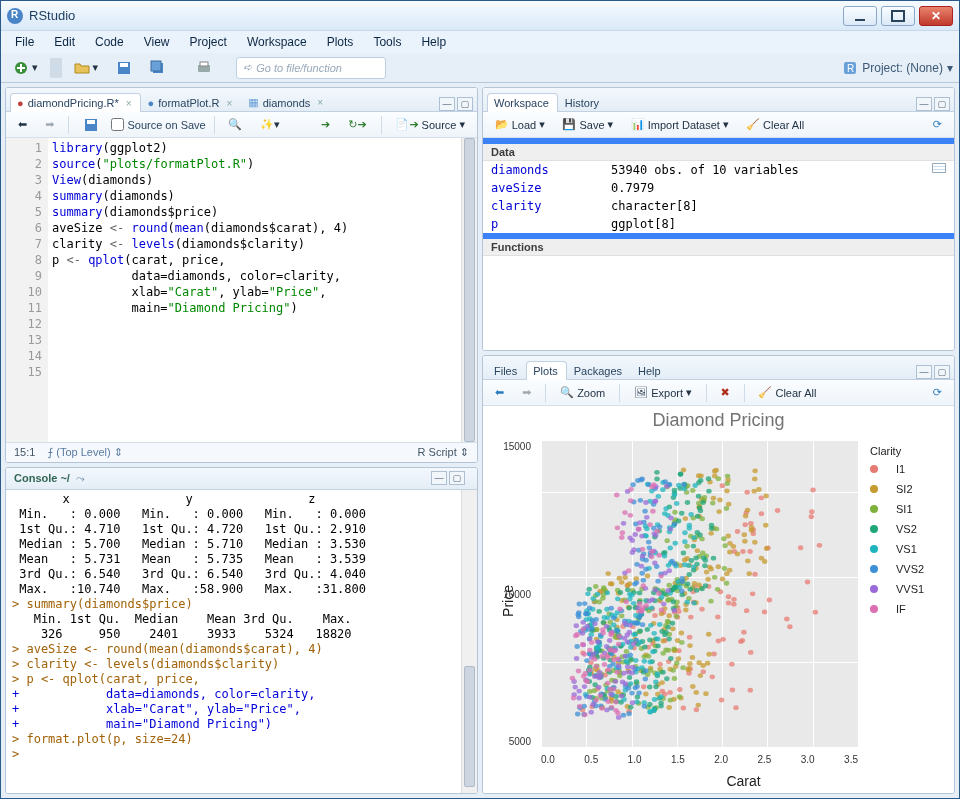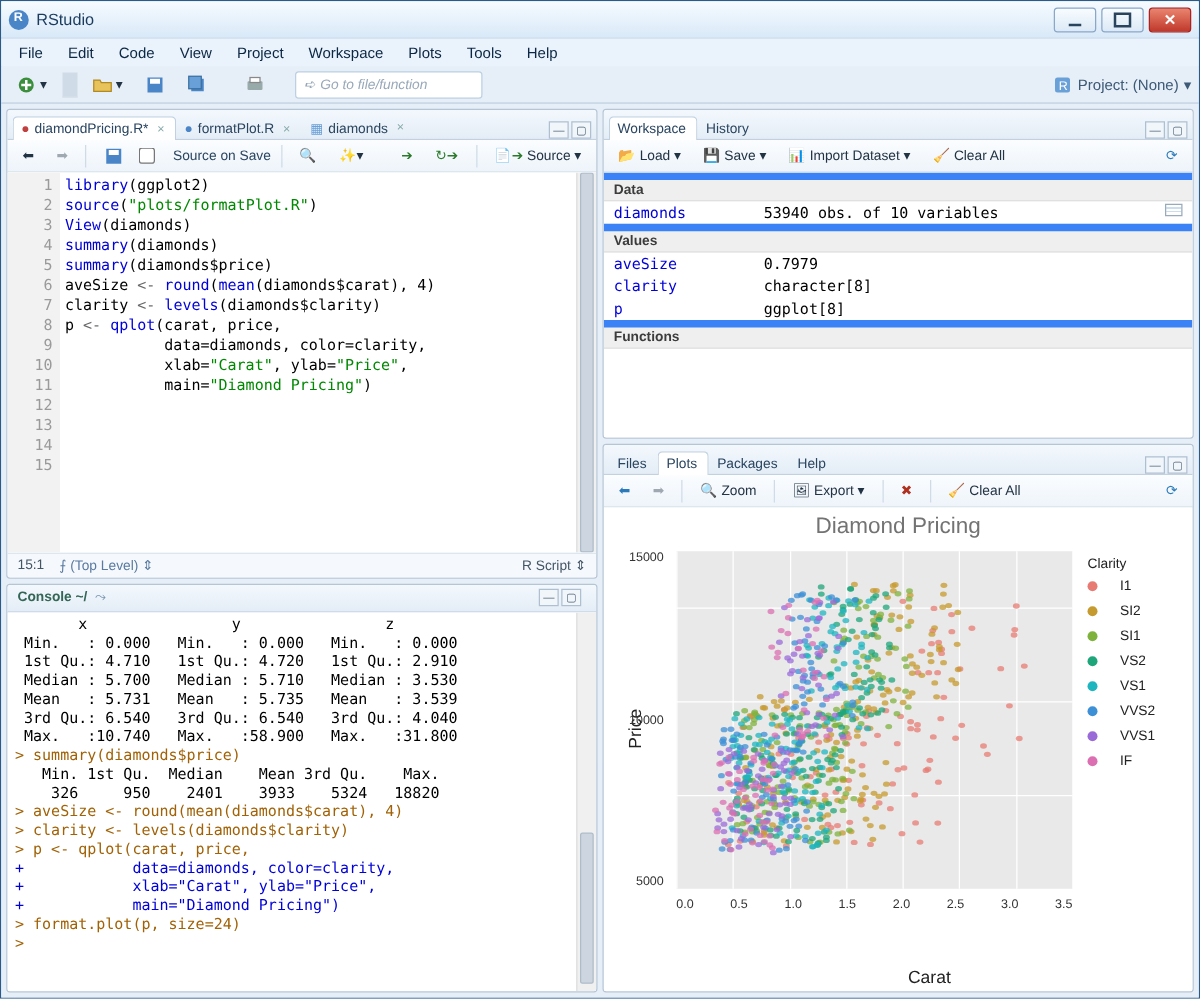--- a/index.html
+++ b/index.html
@@ -132,21 +132,21 @@
   .plotmain { flex:1; position:relative; }
   .plotgrid {
     position:absolute; left:8px; right:4px; top:10px; bottom:24px;
     background:#e9e9e9;
   }
   .plotgrid .gridv, .plotgrid .gridh{position:absolute; background:#fff;}
   .plotgrid .gridv{top:0;bottom:0;width:1px;}
   .plotgrid .gridh{left:0;right:0;height:1px;}
   .xticks{ position:absolute; left:8px; right:4px; bottom:6px; display:flex; justify-content:space-between; font-size:10px; color:#333;}
   .yticks{ position:absolute; left:-36px; top:10px; bottom:24px; width:34px; display:flex; flex-direction:column; justify-content:space-between; align-items:flex-end; font-size:10px; color:#333;}
-  .xlab{ text-align:center; font-size:14px; color:#222; padding:2px 0 4px 50px;margin-top:36px;}
+  .xlab{ text-align:center; font-size:14px; color:#222; padding:2px 0 4px 50px;}
   .legend { width:92px; padding:14px 4px 0 8px; font-size:11px; color:#222;}
   .legend .lh{ margin-bottom:6px;}
   .legend .li{ display:flex; align-items:center; gap:18px; margin-bottom:8px;}
   .legend .dot{ width:8px; height:8px; border-radius:50%;}
   svg.points{position:absolute; left:8px; right:4px; top:10px; bottom:24px; width:calc(100% - 12px); height:calc(100% - 34px);}
 
   .scrollbar-v { position:absolute; right:0; top:0; bottom:0; width:16px; background:#f0f0f0; border-left:1px solid #ddd;}
   .scrollbar-v .thumb{ position:absolute; left:2px; right:2px; background:#cdd6e0; border:1px solid #aebbc9; border-radius:2px;}
 </style>
 </head>
@@ -246,21 +246,21 @@
         <div class="panebar">
           <span class="tbtn">⬅</span>
           <span class="tbtn" style="opacity:.4">➡</span>
           <span class="sep"></span>
           <span class="tbtn">
               <svg class="ico16" viewBox="0 0 16 16">
                 <rect x="2" y="2" width="12" height="12" fill="#4a86c7"></rect>
                 <rect x="4" y="3" width="8" height="4" fill="#fff"></rect>
               </svg>
             </span>
-          <label style="display:flex;align-items:center;gap:14px">
+          <label style="display:flex;align-items:center;gap:3px">
               <input type="checkbox" style=""> 
               <span>Source on Save</span>
             </label>
           <span class="sep"></span>
           <span class="tbtn">🔍</span>
           <span class="tbtn">✨▾</span>
           <span style="flex:1"></span>
           <span class="tbtn" title="Run">
               <span style="color:#2a7a2a">➔</span>
             </span>
@@ -341,21 +341,20 @@
           <span class="tbtn" style="color:#2a7aba">⟳</span>
         </div>
         <div class="panebody">
           <div class="wksect" id="wksect">
               <div class="hd">Data</div>
               <div class="row">
                 <span class="k">diamonds</span>
                 <span class="v">53940 obs. of 10 variables</span>
                 <span class="gridico"></span>
               </div>
-              <div class="hd">Values</div>
               <div class="row">
                 <span class="k">aveSize</span>
                 <span class="v">0.7979</span>
               </div>
               <div class="row">
                 <span class="k">clarity</span>
                 <span class="v">character[8]</span>
               </div>
               <div class="row">
                 <span class="k">p</span>

